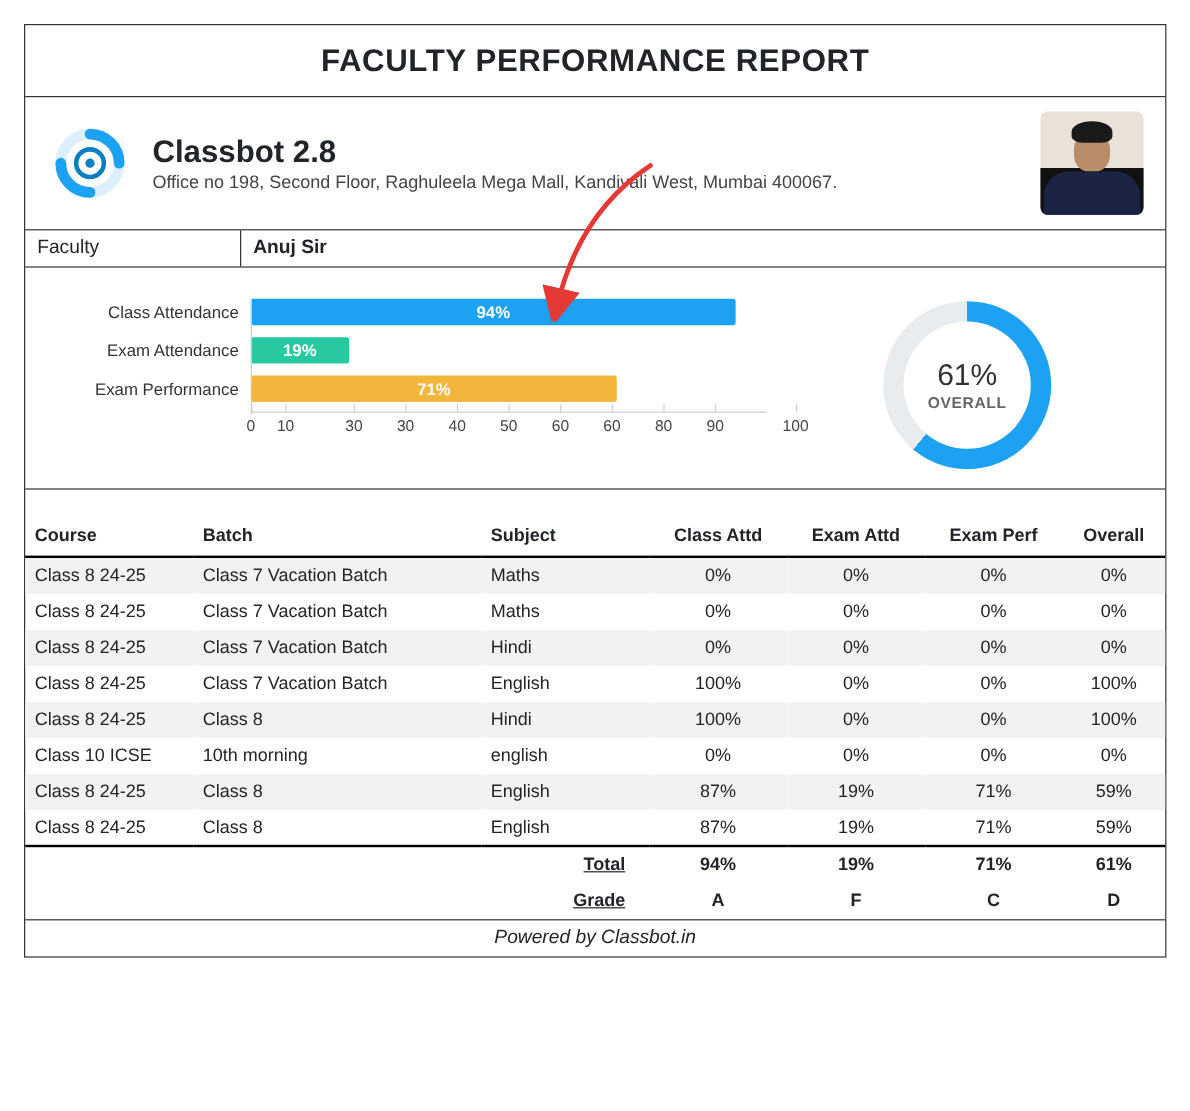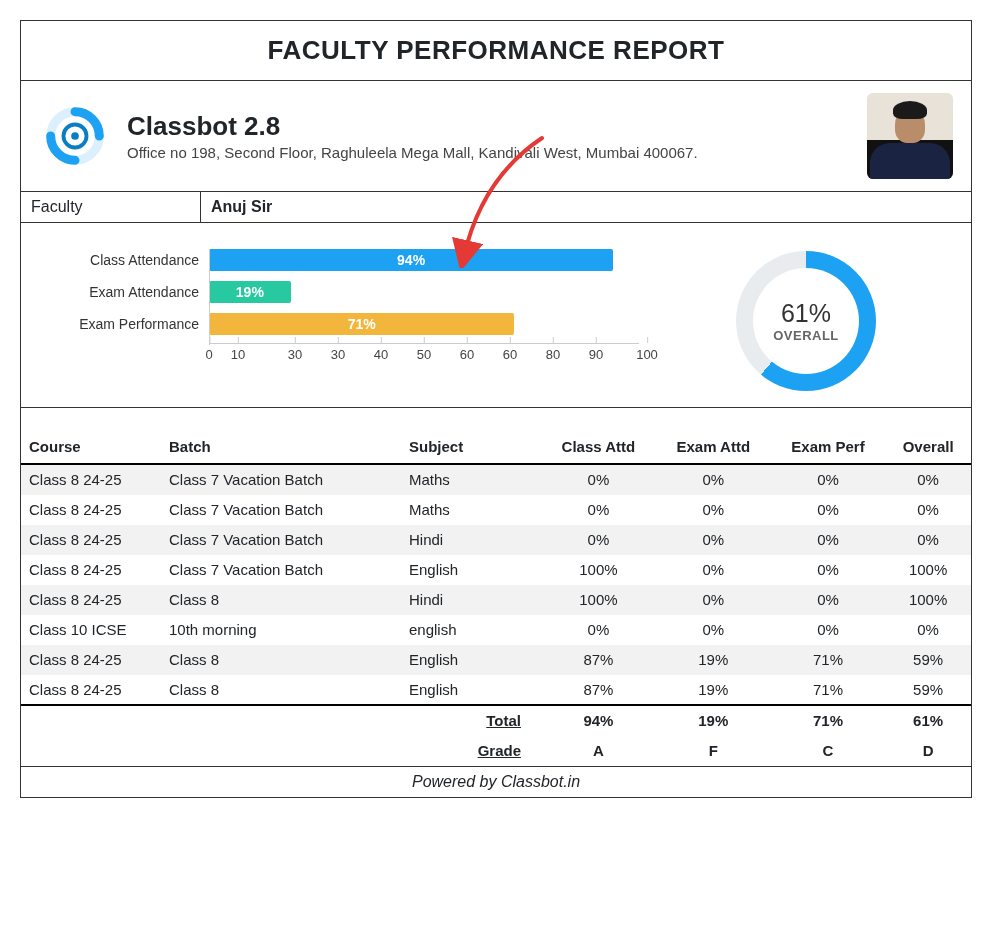--- a/index.html
+++ b/index.html
@@ -293,21 +293,21 @@
       <div class="tick" style="left: 0px;">0</div>
             <div class="tick" style="left: 29px;">10</div>
             <div class="tick" style="left: 86px;">30</div>
             <div class="tick" style="left: 129px;">30</div>
             <div class="tick" style="left: 172px;">40</div>
             <div class="tick" style="left: 215px;">50</div>
             <div class="tick" style="left: 258px;">60</div>
             <div class="tick" style="left: 301px;">60</div>
             <div class="tick" style="left: 344px;">80</div>
             <div class="tick" style="left: 387px;">90</div>
-            <div class="tick" style="left: 438px;">100</div>
+            <div class="tick" style="left: 454px;">100</div>
           </div>
     </div>
     <div class="donut-area">
       <div class="donut" id="donut" style="background: conic-gradient(rgb(29, 161, 242) 0deg, rgb(29, 161, 242) 220deg, rgb(233, 236, 239) 220deg, rgb(233, 236, 239) 360deg);">
         <div class="donut-inner">
           <div class="donut-value">61%</div>
           <div class="donut-label">OVERALL</div>
         </div>
       </div>
     </div>

